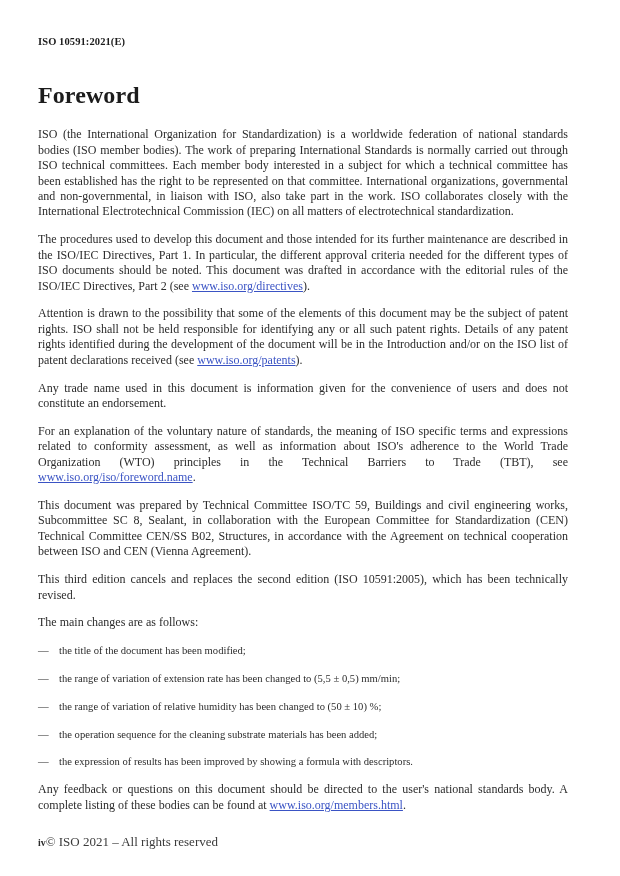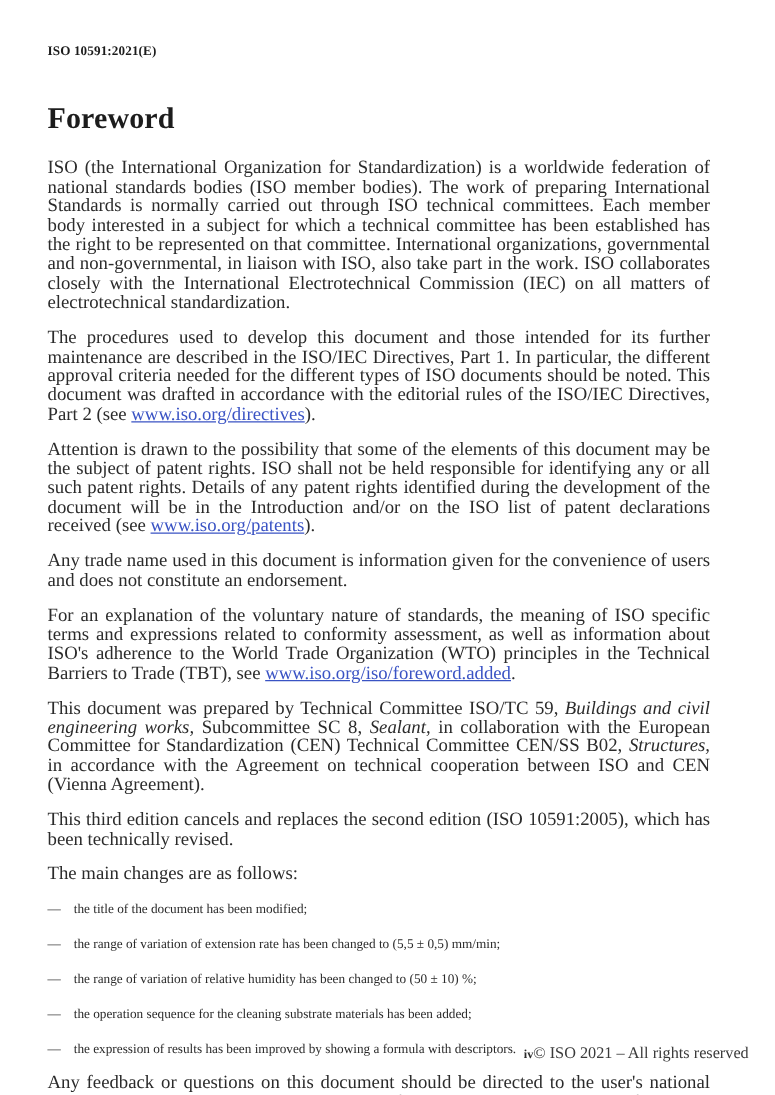--- a/index.html
+++ b/index.html
@@ -48,35 +48,34 @@
   h1.foreword-title {
     font-size: 24px;
     font-weight: bold;
     color: #1c1c1c;
     margin: 0 0 19px 0;
     letter-spacing: 0.1px;
     line-height: 1.1;
   }
 
   p.body-par {
-    font-size: 15px;
+    font-size: 12px;
     line-height: 15.4px;
     text-align: justify;
     text-justify: inter-word;
     margin: 0 0 12.5px 0;
     color: #2b2b2b;
     hyphens: none;
   }
 
   p.body-par.tight {
     margin-bottom: 12px;
   }
 
   .ital {
-    font-style: italic;
   }
 
   a.ext-link,
   .ext-link {
     color: #3a53c4;
     text-decoration: underline;
     word-break: normal;
   }
 
   
@@ -105,25 +104,24 @@
     margin-bottom: 0px;
   }
 
   
   .doc-footer {
     position: absolute;
     left: 38px;
     bottom: 26px;
     width: 530px;
     display: flex;
-    justify-content: flex-end;
+    justify-content: flex-start;
     align-items: baseline;
     font-size: 9.4px;
     color: #3a3a3a;
-    margin-left: 31px;
   }
   .doc-footer .page-no {
     font-weight: bold;
     font-size: 9.8px;
     color: #2b2b2b;
   }
   .doc-footer .copyright {
     font-size: 13px;
     color: #3a3a3a;
     white-space: nowrap;
@@ -143,21 +141,21 @@
     <h1 class="foreword-title">Foreword</h1>
 
     <p class="body-par">ISO (the International Organization for Standardization) is a worldwide federation of national standards bodies (ISO member bodies). The work of preparing International Standards is normally carried out through ISO technical committees. Each member body interested in a subject for which a technical committee has been established has the right to be represented on that committee. International organizations, governmental and non-governmental, in liaison with ISO, also take part in the work. ISO collaborates closely with the International Electrotechnical Commission (IEC) on all matters of electrotechnical standardization.</p>
 
     <p class="body-par"><span>The procedures used to develop this document and those intended for its further maintenance are described in the ISO/IEC Directives, Part 1. In particular, the different approval criteria needed for the different types of ISO documents should be noted. This document was drafted in accordance with the editorial rules of the ISO/IEC Directives, Part 2 (see </span><a class="ext-link" href="#">www.iso.org/directives</a><span>).</span></p>
 
     <p class="body-par"><span>Attention is drawn to the possibility that some of the elements of this document may be the subject of patent rights. ISO shall not be held responsible for identifying any or all such patent rights. Details of any patent rights identified during the development of the document will be in the Introduction and/or on the ISO list of patent declarations received (see </span><a class="ext-link" href="#">www.iso.org/patents</a><span>).</span></p>
 
     <p class="body-par">Any trade name used in this document is information given for the convenience of users and does not constitute an endorsement.</p>
 
-    <p class="body-par"><span>For an explanation of the voluntary nature of standards, the meaning of ISO specific terms and expressions related to conformity assessment, as well as information about ISO's adherence to the World Trade Organization (WTO) principles in the Technical Barriers to Trade (TBT), see </span><a class="ext-link" href="#">www.iso.org/iso/foreword.added</a><span>.</span></p>
+    <p class="body-par"><span>For an explanation of the voluntary nature of standards, the meaning of ISO specific terms and expressions related to conformity assessment, as well as information about ISO's adherence to the World Trade Organization (WTO) principles in the Technical Barriers to Trade (TBT), see </span><a class="ext-link" href="#">www.iso.org/iso/foreword.name</a><span>.</span></p>
 
     <p class="body-par"><span>This document was prepared by Technical Committee ISO/TC 59, </span><span class="ital">Buildings and civil engineering works,</span><span> Subcommittee SC 8, </span><span class="ital">Sealant,</span><span> in collaboration with the European Committee for Standardization (CEN) Technical Committee CEN/SS B02, </span><span class="ital">Structures,</span><span> in accordance with the Agreement on technical cooperation between ISO and CEN (Vienna Agreement).</span></p>
 
     <p class="body-par">This third edition cancels and replaces the second edition (ISO 10591:2005), which has been technically revised.</p>
 
     <p class="body-par tight">The main changes are as follows:</p>
 
     <div class="list-block">
       <ul class="dash-list">
         <li><span class="dash">—</span><span>the title of the document has been modified;</span></li>

